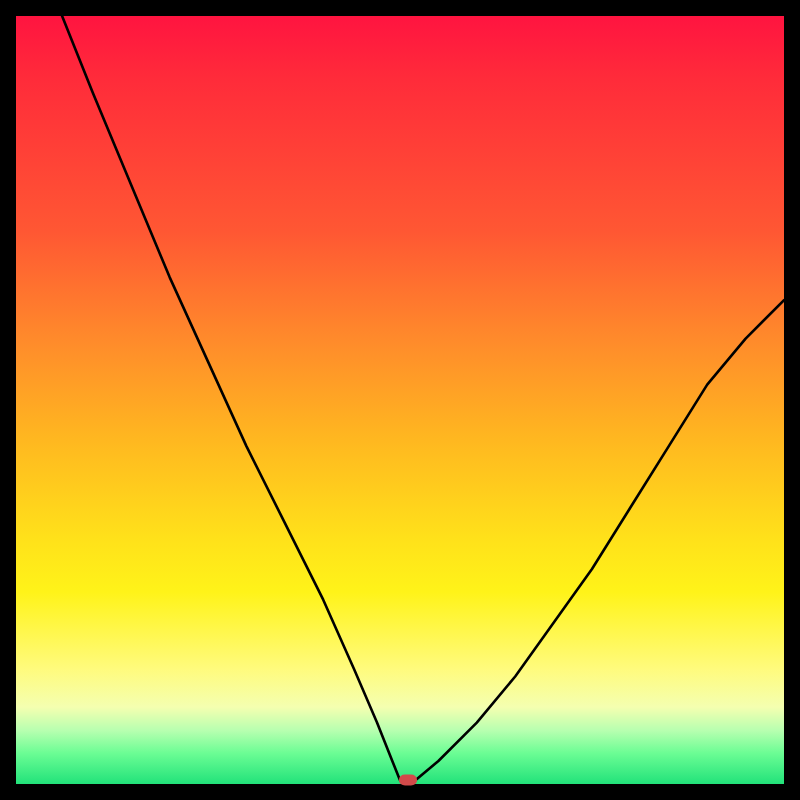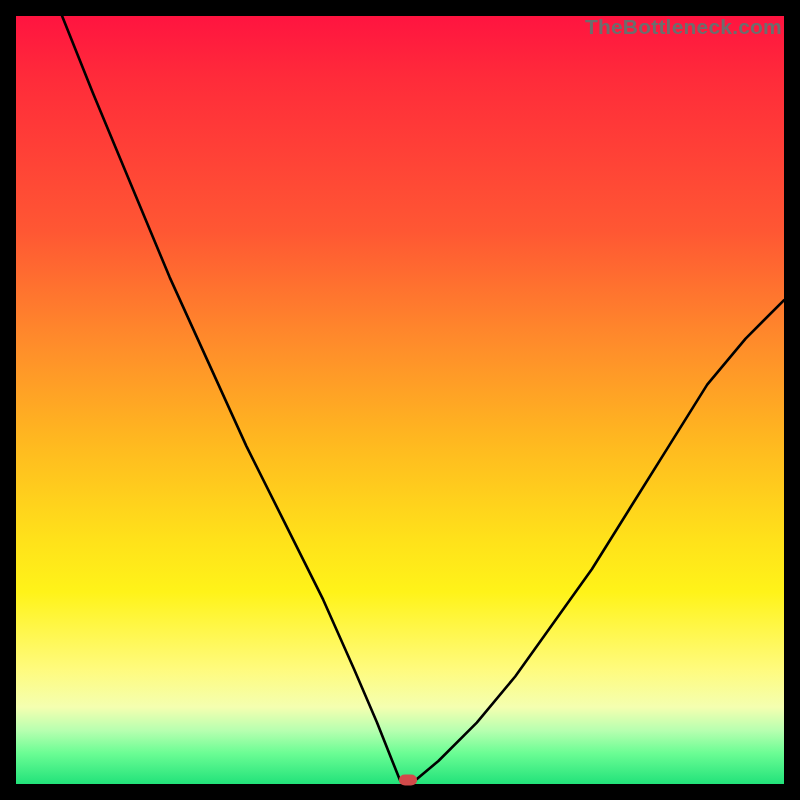--- a/index.html
+++ b/index.html
@@ -64,21 +64,20 @@
     border-radius: 6px / 5px;
     transform: translate(-50%, -50%);
   }
 </style>
 </head>
 <body>
 
 <div class="frame">
   <div class="plot-area">
 
-    <div class="watermark">TheBottleneck.com</div>
 
     <svg class="curve" viewBox="0 0 768 768" preserveAspectRatio="none">
       <path fill="none" stroke="#000" stroke-width="2.6" stroke-linecap="round" stroke-linejoin="round" d="M46.1 0.0 L76.8 76.8 L115.2 169.0 L153.6 261.1 L192.0 345.6 L230.4 430.1 L268.8 506.9 L307.2 583.7 L337.9 652.8 L361.0 706.6 L376.3 745.0 L384.0 764.2 L399.4 764.2 L399.4 764.2 L422.4 745.0 L460.8 706.6 L499.2 660.5 L537.6 606.7 L576.0 553.0 L614.4 491.5 L652.8 430.1 L691.2 368.6 L729.6 322.6 L768.0 284.2"></path>
     </svg>
 
     <div class="marker" style="left:391.7px; top:764.2px;"></div>
 
   </div>
 </div>
 

